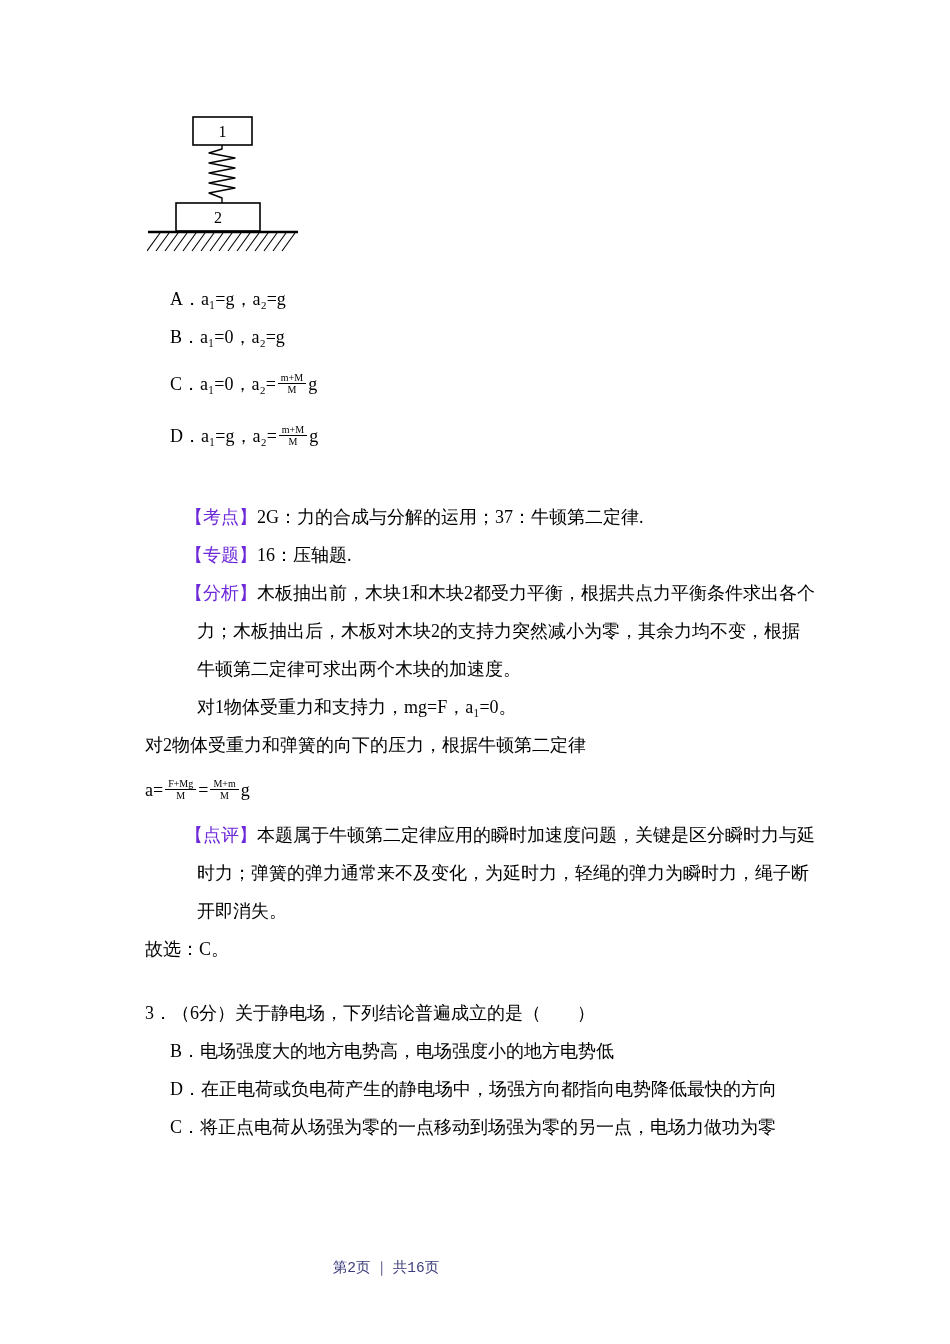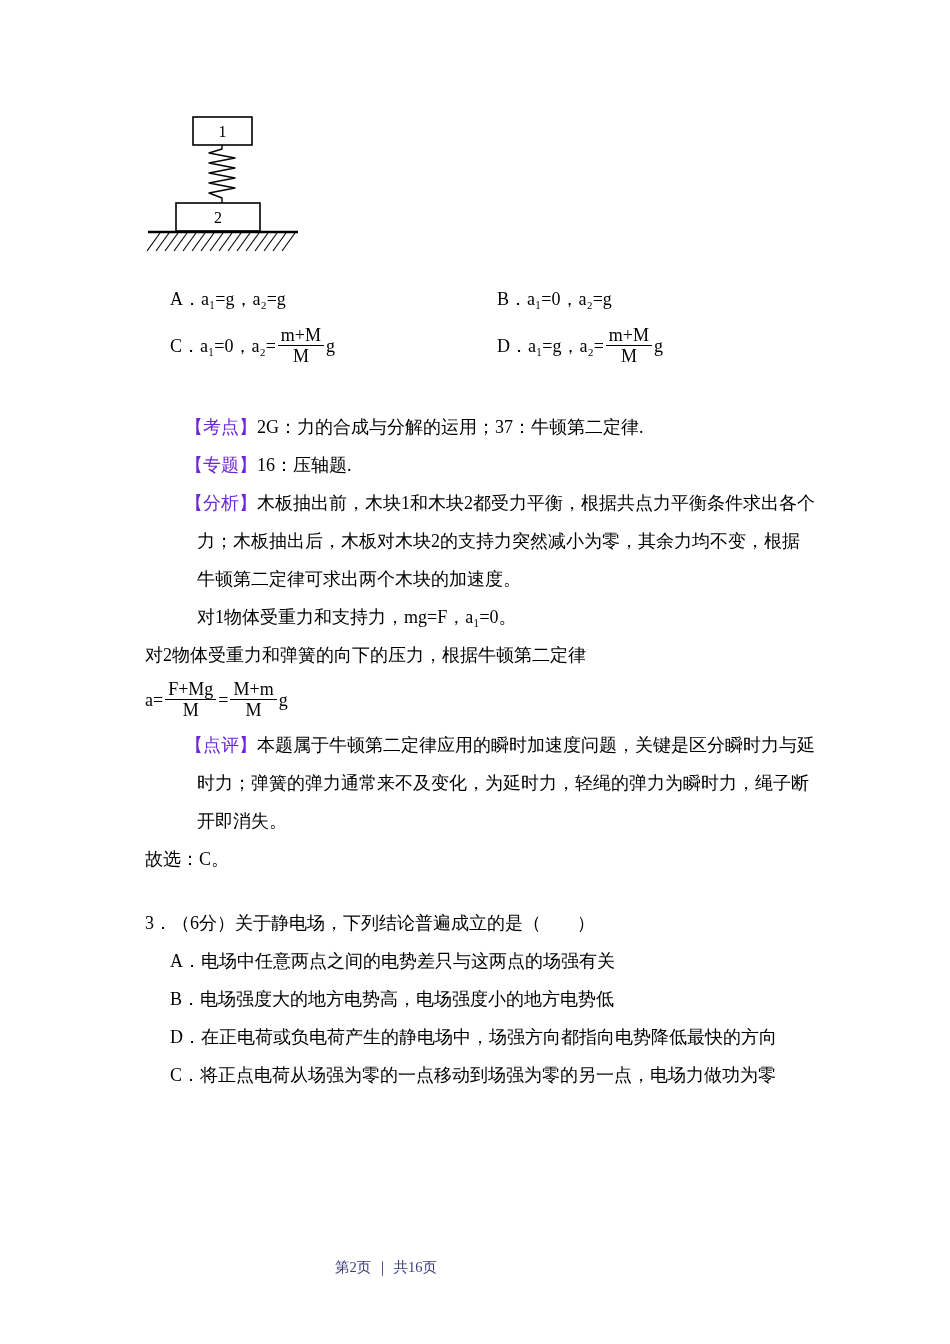--- a/index.html
+++ b/index.html
@@ -16,44 +16,44 @@
 
   
   .diagram { margin-top: 116px; margin-left: 2px; height: 142px; }
   .blk { fill: none; stroke: #000; stroke-width: 1.6; }
   .blk-label { font-size: 16px; font-family: "Liberation Serif","DejaVu Serif",serif; text-anchor: middle; fill:#000; }
   .spring { fill: none; stroke: #000; stroke-width: 1.4; stroke-linejoin: round; }
   .ground-line { stroke: #000; stroke-width: 2.4; }
   .hatch line { stroke: #000; stroke-width: 1.1; }
 
   
-  .opt-row { display: flex; padding-left: 25px; line-height: 38px; margin-top: 22px; }
+  .opt-row { display: flex; padding-left: 25px; line-height: 38px; margin-top: 22px; flex-direction: column; }
   .opt-left { width: 327px; }
   .opt-row-cd { margin-top: 2px; line-height: 52px; }
 
-  .frac { display: inline-block; text-align: center; vertical-align: middle; margin: 0 2px; font-size: 18px; line-height: 1.15; position: relative; top: -2px; }
+  .frac { display: inline-block; text-align: center; vertical-align: middle; margin: 0 2px; font-size: 10px; line-height: 1.15; position: relative; top: -2px; }
   .frac .num { display: block; border-bottom: 1px solid #000; padding: 0 3px; }
   .frac .den { display: block; }
 
   
   .text-block { margin-top: 36px; line-height: 38px; }
   .hang { padding-left: 52px; text-indent: -52px; }
   .indent { padding-left: 52px; }
   .blab { color: #6d28d9; margin-left: 40px; }
   .formula { line-height: 52px; }
 
   
   .q3-block { margin-top: 26px; line-height: 38px; }
   .q3-opt { text-indent: 25px; }
 
   
   .footer {
     position: absolute; left: 0; top: 1258px; width: 772px;
     text-align: center; font-size: 14.5px; color: #3b3b7a;
-    font-family: Liberation Serif, serif;
+    font-family: Liberation Mono, monospace;
   }
   .fsep { margin: 0 4px; }
 </style>
 </head>
 <body>
 
 <div class="page">
   <div class="content">
 
     <div class="diagram">
@@ -109,21 +109,20 @@
 
       <div class="formula"><span>a=</span><span class="frac"><span class="num">F+Mg</span><span class="den">M</span></span><span>=</span><span class="frac"><span class="num">M+m</span><span class="den">M</span></span><span>g</span></div>
 
       <div class="line hang"><span class="blab">【点评】</span><span>本题属于牛顿第二定律应用的瞬时加速度问题，关键是区分瞬时力与延时力；弹簧的弹力通常来不及变化，为延时力，轻绳的弹力为瞬时力，绳子断开即消失。</span></div>
 
       <div class="line">故选：C。</div>
     </div>
 
     <div class="q3-block">
       <div class="line">3．（6分）关于静电场，下列结论普遍成立的是（　　）</div>
-      <div class="line q3-opt">A．电场中任意两点之间的电势差只与这两点的场强有关</div>
       <div class="line q3-opt">B．电场强度大的地方电势高，电场强度小的地方电势低</div>
       <div class="line q3-opt">D．在正电荷或负电荷产生的静电场中，场强方向都指向电势降低最快的方向</div>
       <div class="line q3-opt">C．将正点电荷从场强为零的一点移动到场强为零的另一点，电场力做功为零</div>
     </div>
 
   </div>
 
   <div class="footer"><span>第2页</span><span class="fsep">｜</span><span>共16页</span></div>
 </div>
 

